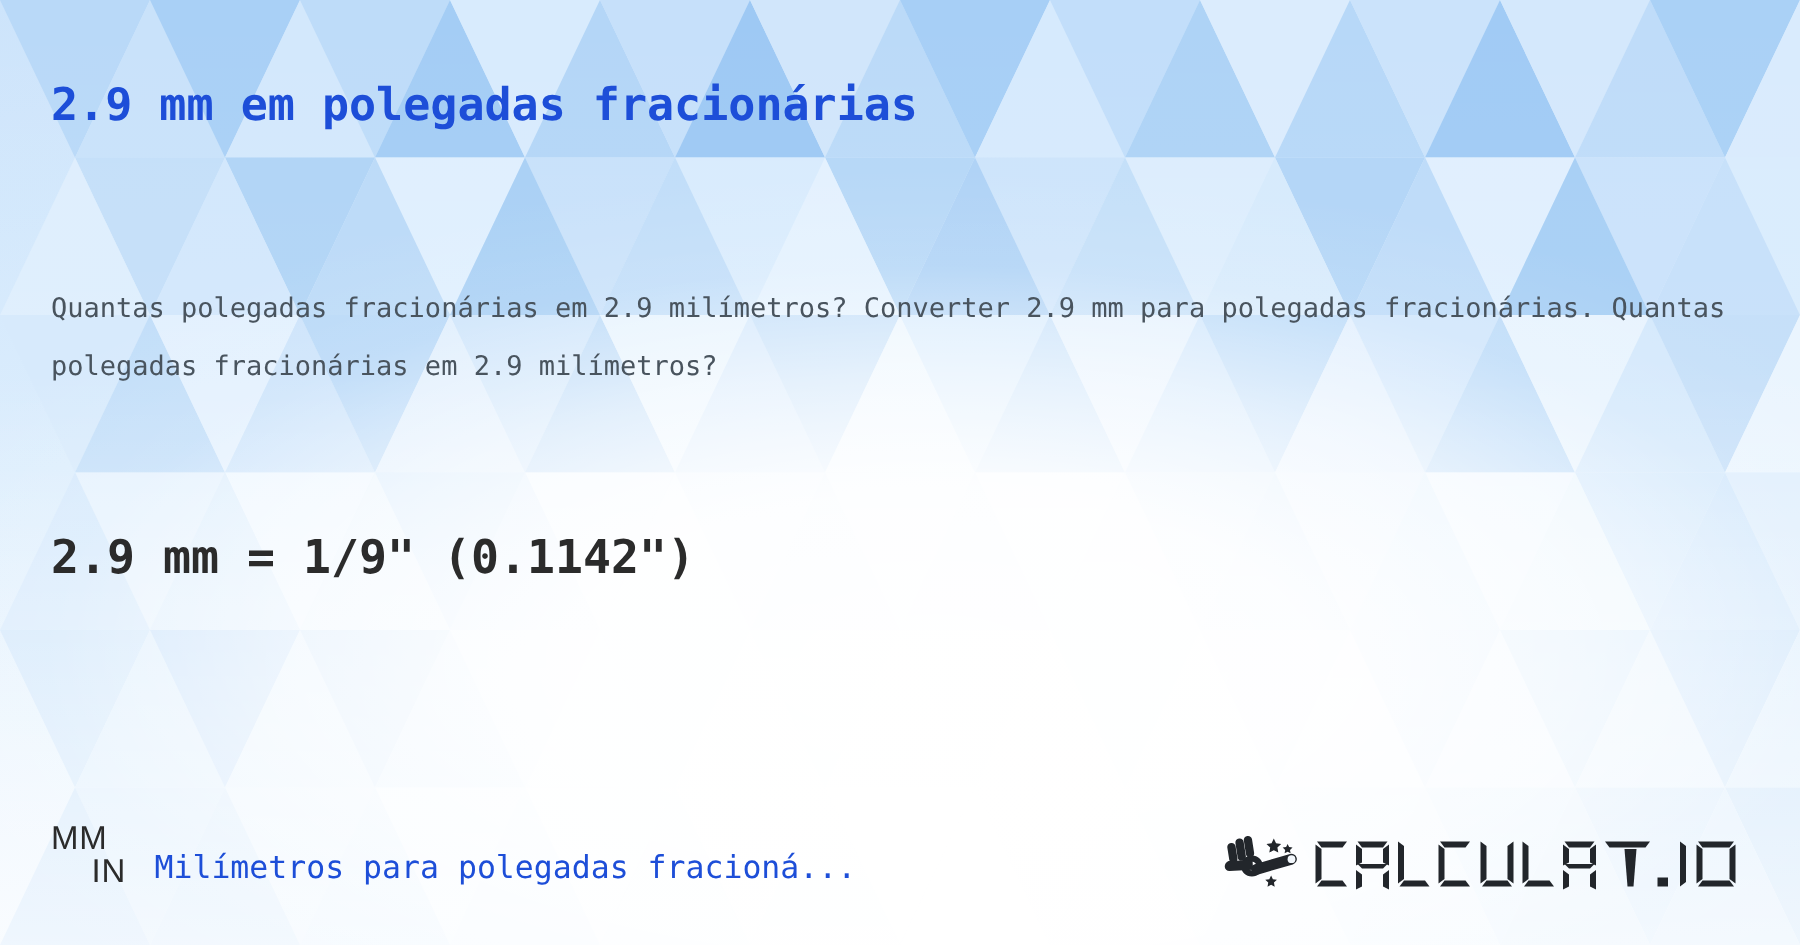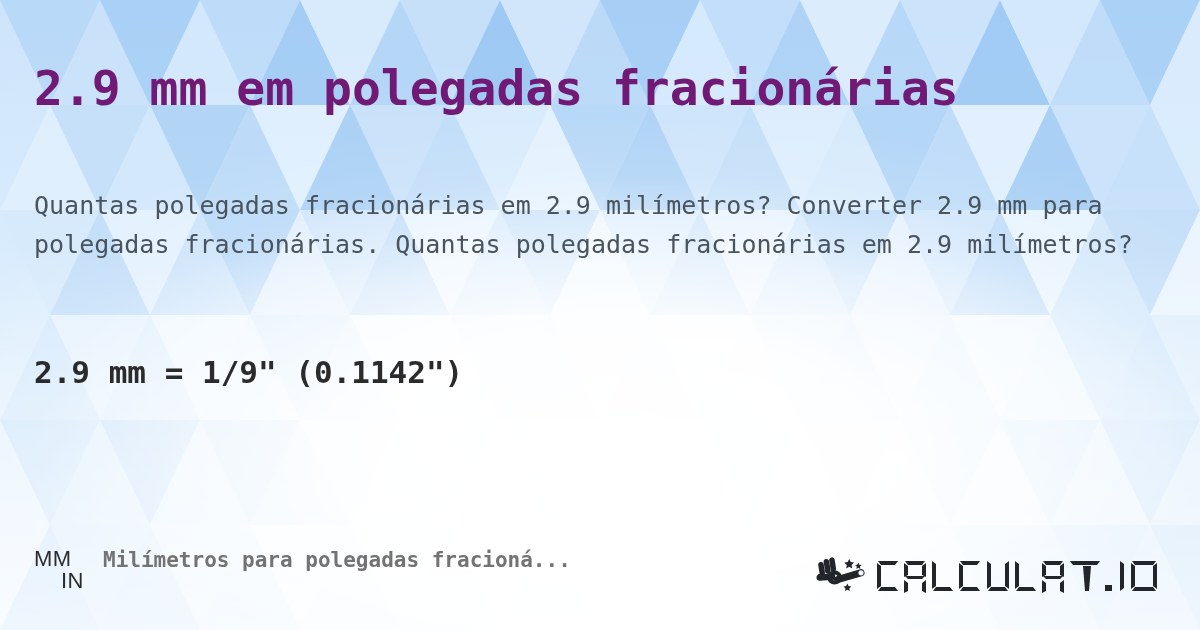--- a/index.html
+++ b/index.html
@@ -55,37 +55,37 @@
     z-index: 2;
     width: 1200px;
     height: 630px;
     box-sizing: border-box;
     padding: 0 34px;
   }
 
   .page-title {
     position: absolute;
     left: 34px;
-    top: 61px;
+    top: 44px;
     margin: 0;
-    font-size: 48px;
+    font-size: 30px;
     line-height: 54px;
     font-weight: bold;
-    color: #701a75;
+    color: #1d4ed8;
     letter-spacing: 0px;
     white-space: nowrap;
   }
 
   .description {
     position: absolute;
     left: 34px;
     top: 186px;
     width: 1135px;
     margin: 0;
-    font-size: 25px;
+    font-size: 18px;
     line-height: 39px;
     font-weight: normal;
     color: #49545e;
   }
 
   .result {
     position: absolute;
     left: 34px;
     top: 352px;
     margin: 0;
@@ -127,24 +127,25 @@
     font-size: 22px;
     letter-spacing: 0.5px;
     align-self: flex-end;
     padding-right: 6px;
   }
 
   .footer-title {
     flex: 0 1 auto;
     margin-left: 13px;
     font-size: 21px;
-    font-weight: bold;
-    color: #737373;
+    font-weight: normal;
+    color: #1d4ed8;
     white-space: nowrap;
     overflow: hidden;
+    margin-top: 18px;
   }
 
   .footer-spacer { flex: 1 1 auto; }
 
   .brand {
     flex: 0 0 auto;
     display: flex;
     align-items: center;
     gap: 4px;
   }

